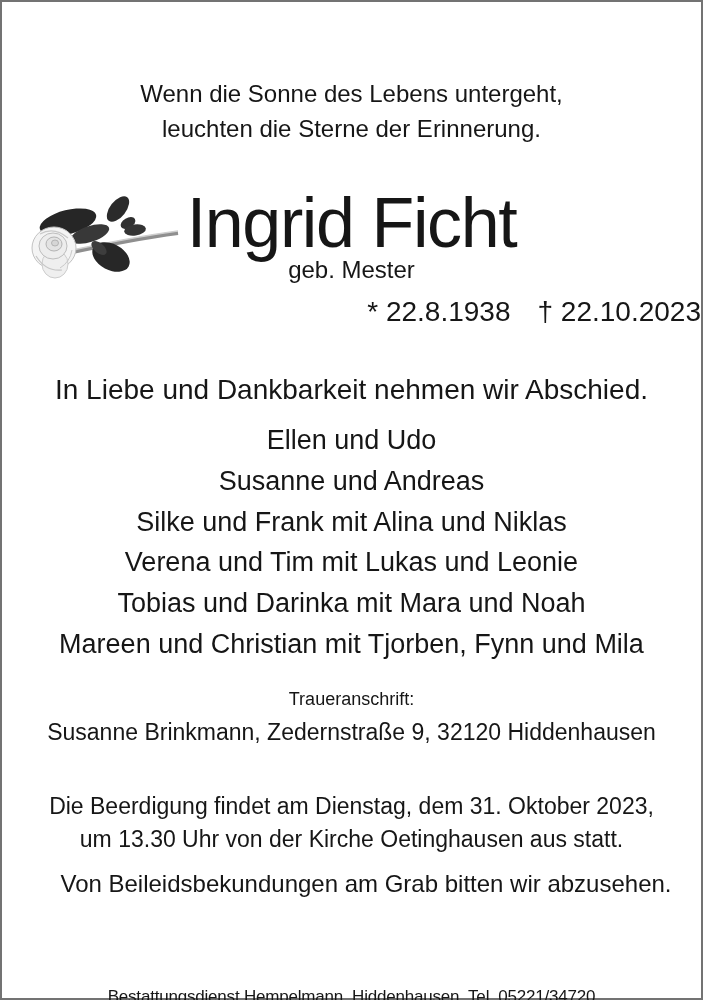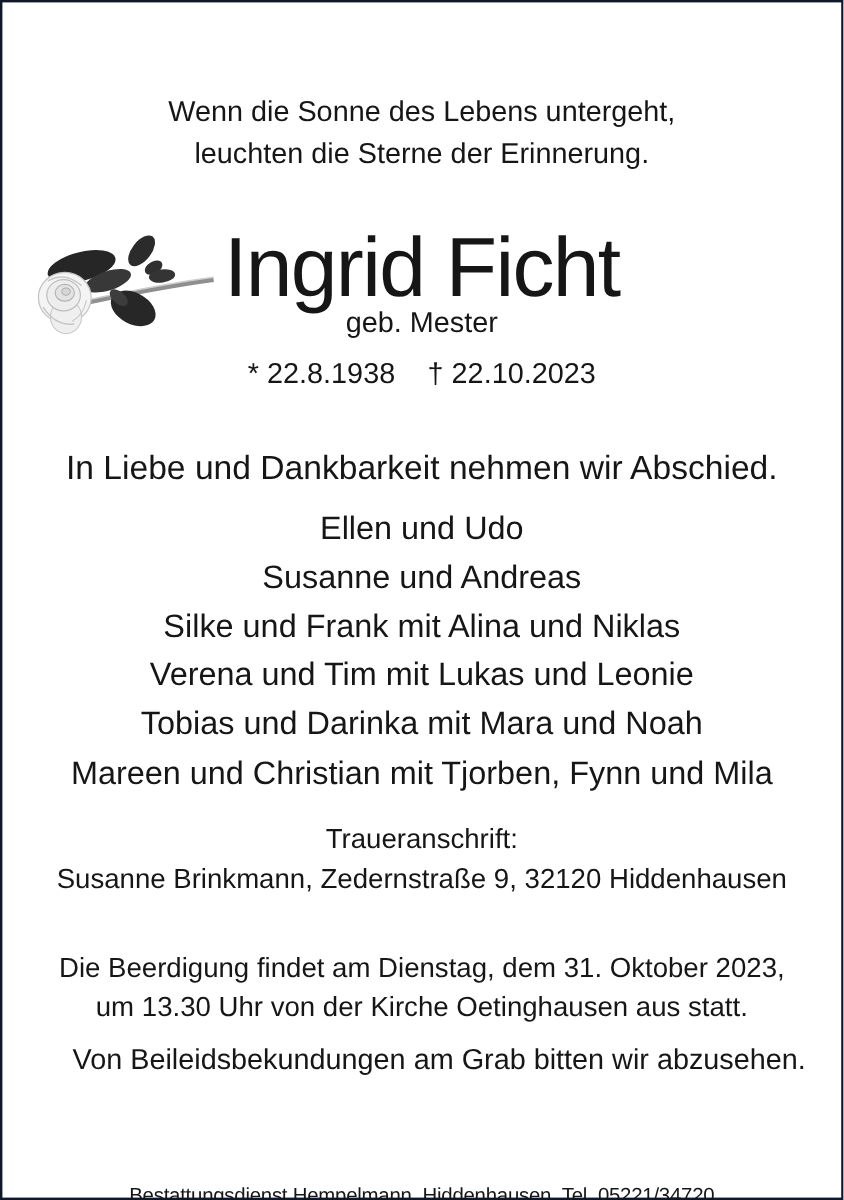--- a/index.html
+++ b/index.html
@@ -6,34 +6,34 @@
   body {
     width: 703px; height: 1000px;
     background: #ffffff;
     font-family: "Liberation Sans", "DejaVu Sans", sans-serif;
     color: #161616;
     position: relative;
     overflow: hidden;
   }
   .page {
     position: absolute; inset: 0;
-    border: 2px solid #0f172a;
+    border: 2px solid #737373;
     box-sizing: border-box;
   }
   .line { position: absolute; left: 0; right: 0; text-align: center; white-space: nowrap; }
 
   .quote       { top: 74px;  font-size: 24px; line-height: 35px; }
   .rose        { position: absolute; left: 12px; top: 184px; width: 172px; height: 118px; }
   .name        { top: 183px; font-size: 70px; line-height: 76px; letter-spacing: -0.02em; }
   .maiden      { top: 254px; font-size: 24px; line-height: 28px; }
-  .dates       { top: 296px; font-size: 24px; line-height: 28px; }
+  .dates       { top: 296px; font-size: 28px; line-height: 28px; text-align: right; }
   .dates .birth { margin-right: 27px; }
   .farewell    { top: 374px; font-size: 28px; line-height: 28px; }
   .mourners    { top: 418px; font-size: 27px; line-height: 40.8px; }
-  .trauer-label{ top: 684px; font-size: 23px; line-height: 26px; }
+  .trauer-label{ top: 684px; font-size: 18px; line-height: 26px; }
   .address     { top: 717px; font-size: 23px; line-height: 27px; }
   .funeral     { top: 788px; font-size: 23px; line-height: 33px; }
   .condolence  { top: 868px; font-size: 24px; line-height: 28px; margin-left: 29px; }
   .undertaker  { top: 984px; font-size: 17px; line-height: 22px; letter-spacing: -0.2px; }
 </style>
 </head>
 <body>
 
 <div class="page">
 

